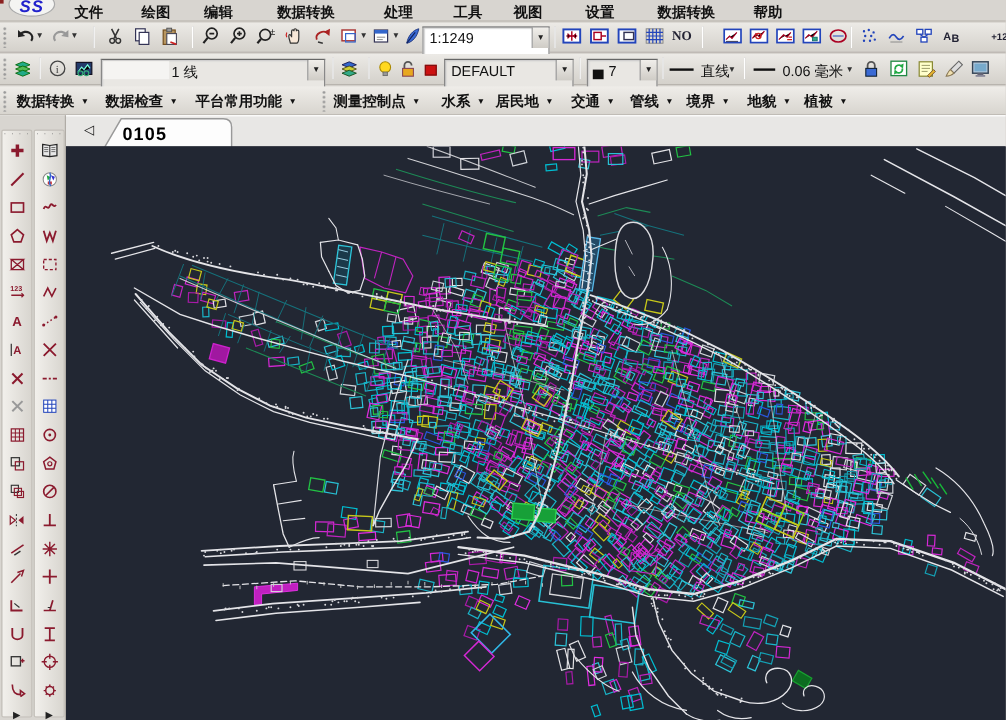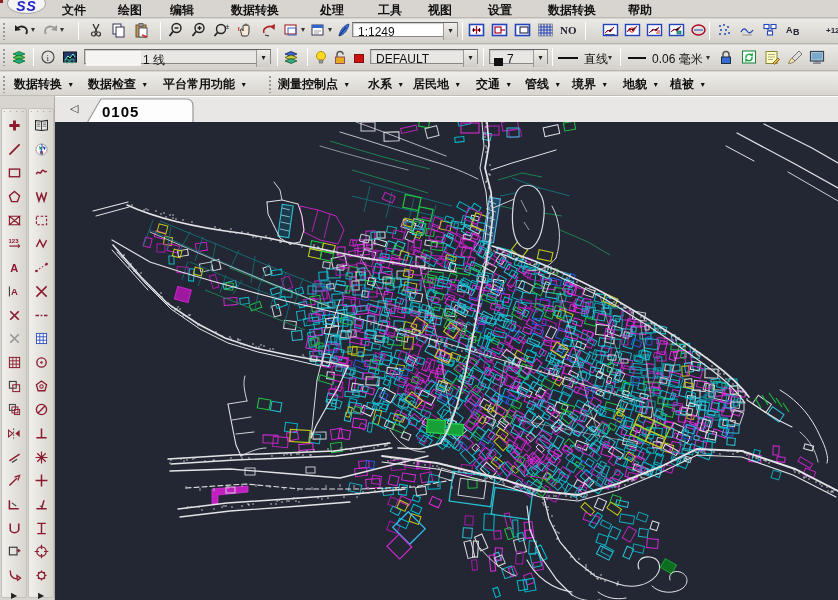--- a/index.html
+++ b/index.html
@@ -7,21 +7,21 @@
 .logo span{font-style:italic;font-weight:bold;color:#2222cc;font-size:14px;letter-spacing:1px;position:relative;top:3px}
 .mi{position:absolute;top:2px;font-size:12px;color:#111;font-weight:bold}
 .row2{position:absolute;left:0;top:19px;width:838px;height:25px;background:linear-gradient(#eceae6,#d4d1cb);border-bottom:1px solid #b8b4ae}
 .row3{position:absolute;left:0;top:45px;width:838px;height:26px;background:linear-gradient(#eceae6,#d4d1cb);border-bottom:1px solid #b8b4ae}
 .row4{position:absolute;left:0;top:72px;width:838px;height:24px;background:linear-gradient(#efede9,#d8d5cf);border-bottom:1px solid #c0bcb6}
 .ic{position:absolute;top:3px;width:18px;height:18px}
 .row3 .ic{top:4px}
 .grip{position:absolute;top:3px;width:4px;height:18px;background-image:radial-gradient(circle,#999 1px,transparent 1.2px);background-size:4px 4px}
 .vsep{position:absolute;top:3px;width:1px;height:18px;background:#aaa;border-right:1px solid #fff}
 .dda{position:absolute;top:6px;font-size:8px;color:#333}
-.combo{position:absolute;top:3px;height:15px;background:#fff;border:1px solid #888;border-top-color:#666;box-shadow:inset 1px 1px 1px #ccc}
+.combo{position:absolute;top:3px;height:27px;background:#fff;border:1px solid #888;border-top-color:#666;box-shadow:inset 1px 1px 1px #ccc}
 .row3 .combo{top:4px;background:#e9e7e3}
 .combo .inset{position:absolute;left:1px;top:1px;width:55px;height:15px;background:#f5f4f2}
 .ctext{position:absolute;left:5px;top:2px;font-size:12px;color:#111}
 .cbtn{position:absolute;right:0;top:0;width:14px;height:17px;background:linear-gradient(#f0eeea,#cfccc6);border-left:1px solid #999;font-size:8px;color:#222;text-align:center;line-height:16px}
 .noicon{position:absolute;left:560px;top:5px;font-size:11px;font-weight:bold;color:#223;letter-spacing:0px;font-family:"Liberation Serif",serif}
 .ltcombo{position:absolute;top:4px;height:18px}
 .lline{position:absolute;left:2px;top:8px;width:20px;height:2px;background:#111}
 .lttext{position:absolute;left:28px;top:2px;font-size:12px;font-weight:normal;color:#111}
 .ldda{position:absolute;right:2px;top:4px;font-size:8px;color:#333}
 .r4b{position:absolute;top:4px;font-size:12px;font-weight:bold;color:#111}

